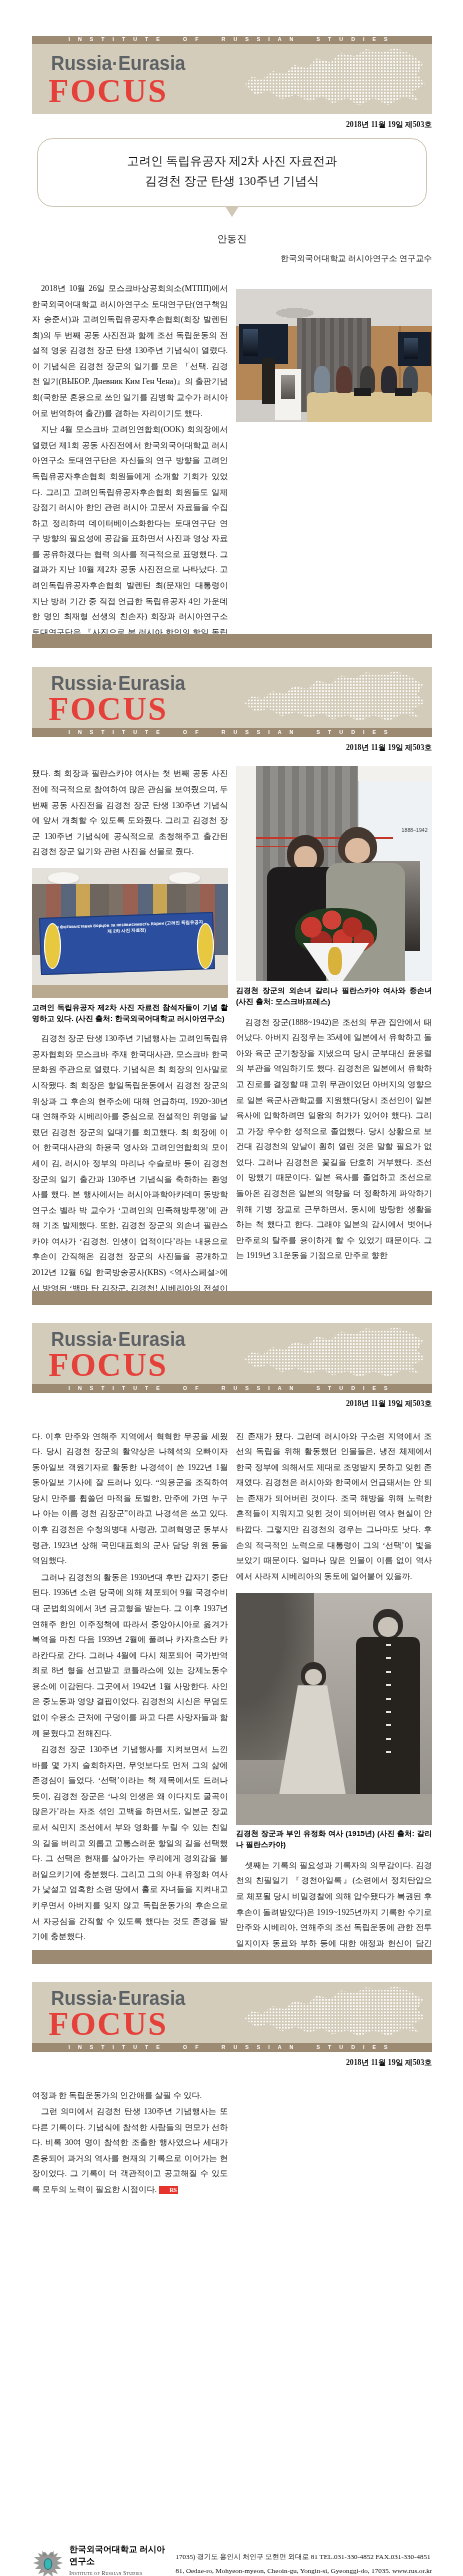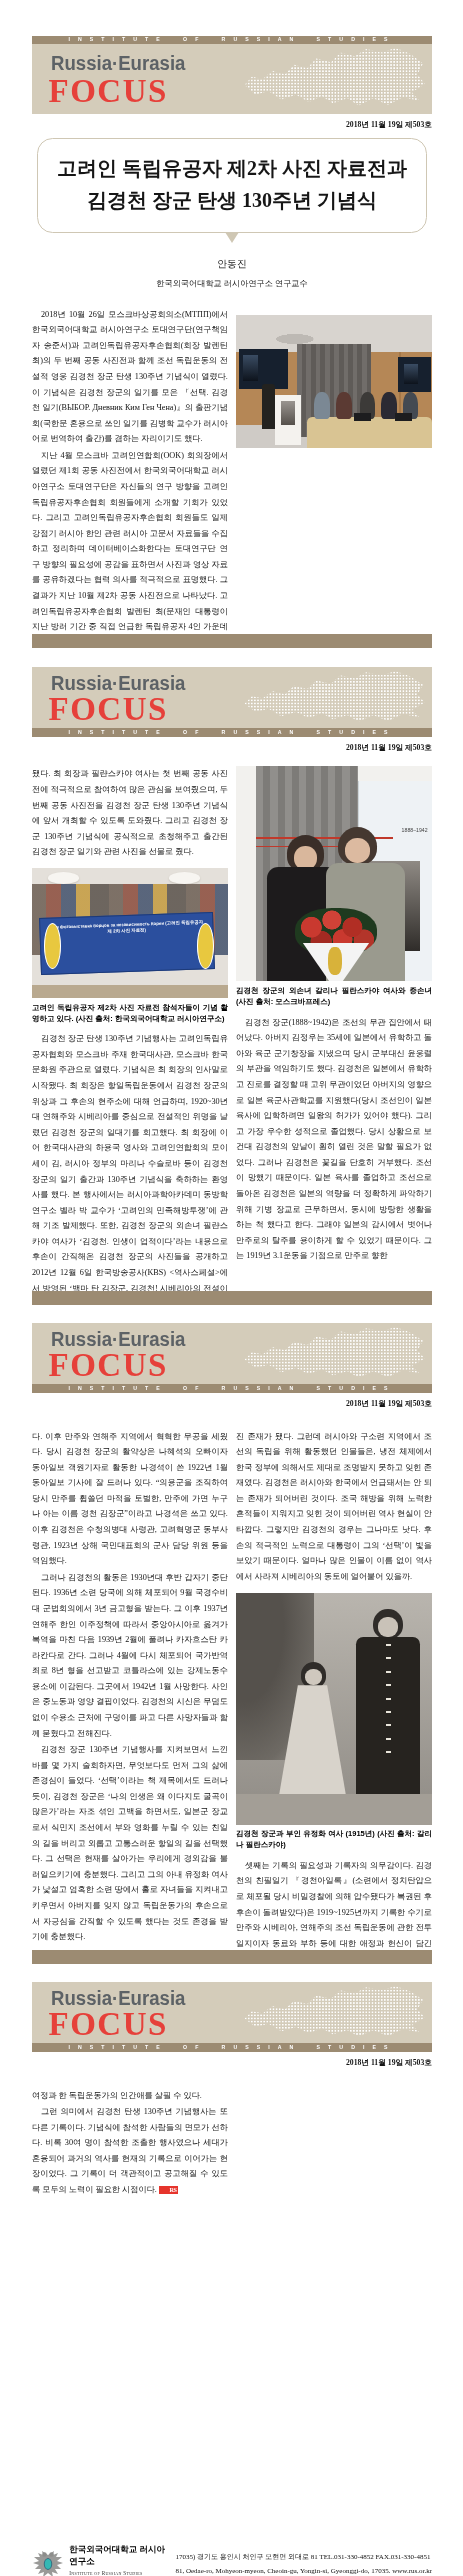--- a/index.html
+++ b/index.html
@@ -22,25 +22,25 @@
             clip-path:polygon(2% 62%,6% 48%,12% 52%,17% 38%,24% 44%,29% 28%,36% 34%,41% 18%,49% 24%,54% 8%,62% 14%,68% 2%,77% 8%,84% 0%,92% 10%,99% 26%,96% 44%,100% 60%,93% 74%,97% 88%,88% 82%,80% 95%,72% 84%,64% 96%,58% 84%,50% 92%,44% 80%,37% 90%,30% 78%,22% 86%,15% 72%,8% 78%); }
   .dateline { margin-top:6.2px; text-align:right; font-weight:bold; font-size:7.7px; }
 
   
   .pageblock { position:absolute; left:32px; right:32px; overflow:hidden; }
   .divider { position:absolute; left:32px; right:32px; height:14.4px; background:#9c8b72; }
 
   
   .title-box { margin:8.2px 5.2px 0; border:1.5px solid #cfc7b4; border-radius:15.5px;
                padding:13.4px 8.2px 15.5px; text-align:center; }
-  .title-line { font-size:20px; font-weight:bold; line-height:1.6; }
+  .title-line { font-size:12px; font-weight:normal; line-height:1.6; }
   .tail { width:0; height:0; margin:-1px auto 0; border-left:7.7px solid transparent;
           border-right:7.7px solid transparent; border-top:11.3px solid #cfc7b4; }
   .author { margin-top:15.5px; text-align:center; font-size:9.8px; }
-  .affil  { margin-top:6.7px; text-align:center; font-size:8.2px; }
+  .affil  { margin-top:6.7px; text-align:right; font-size:8.2px; }
 
   
   .cols { display:flex; gap:8.2px; margin-top:17.5px; }
   .col { flex:1 1 0; min-width:0; }
   .col p { font-size:8.2px; line-height:1.9; text-align:justify; color:#111; }
   .col p.ind { text-indent:1.1em; }
   .col p + p { margin-top:1px; }
   .cap { margin-top:3.6px; font-family:"Liberation Sans", sans-serif; font-weight:bold;
          font-size:7.5px; line-height:1.5; text-align:justify; color:#000; }
   .photo { position:relative; width:100%; overflow:hidden; background:#cfcbc6; margin-top:8.2px; }

